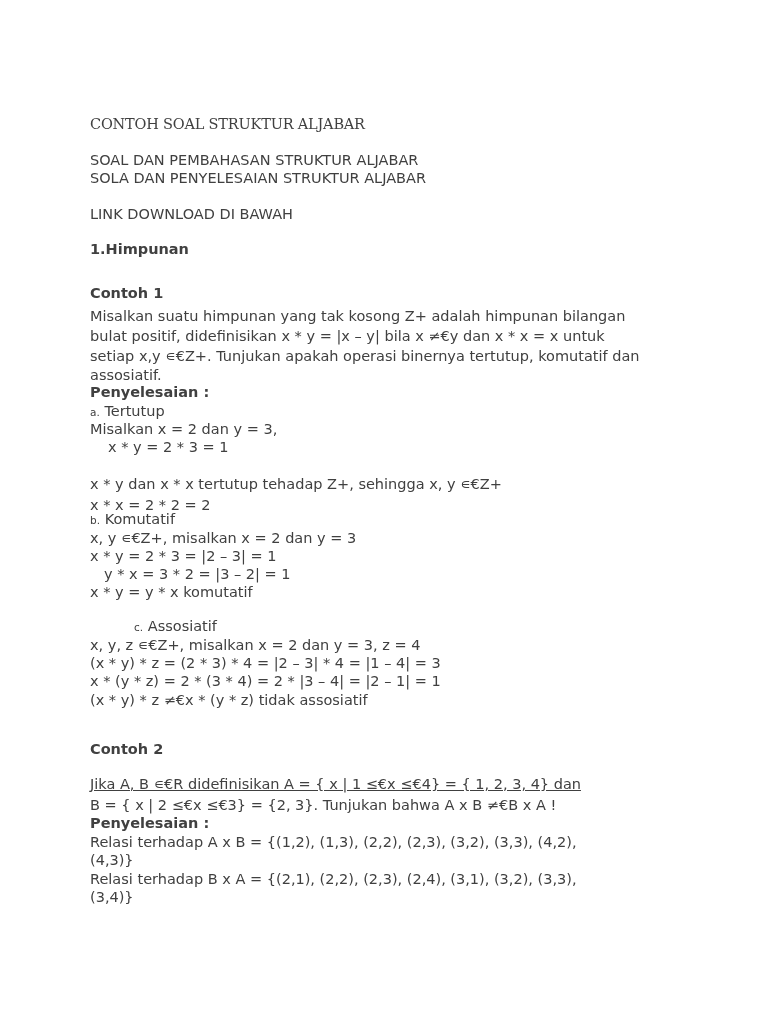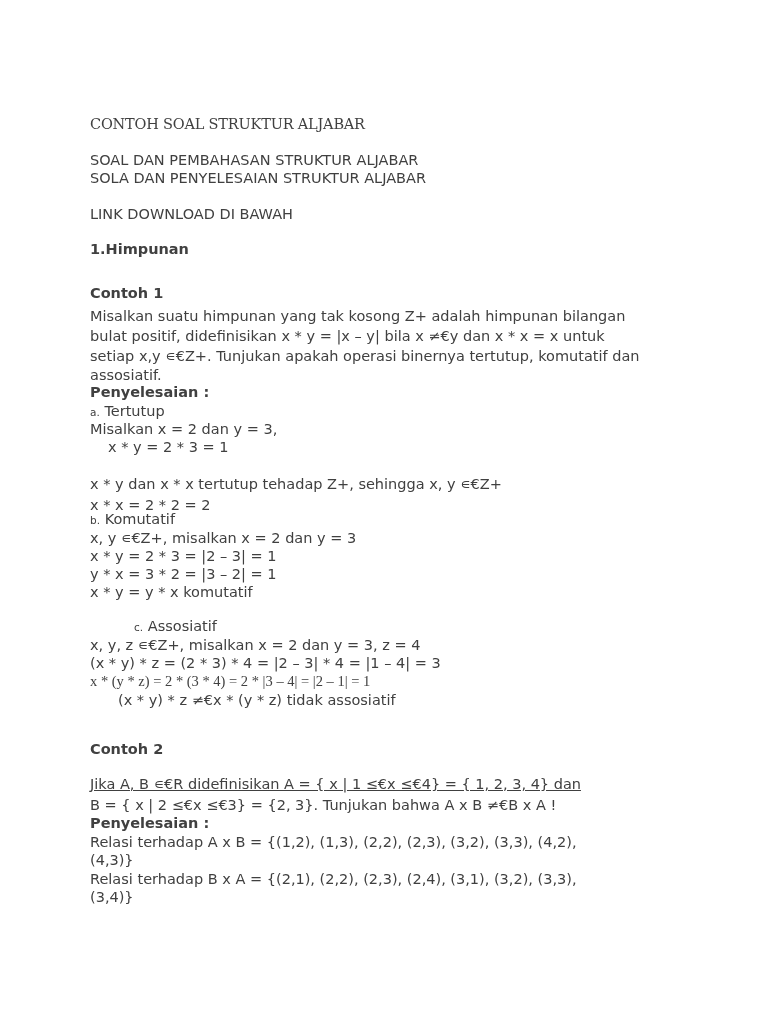--- a/index.html
+++ b/index.html
@@ -33,28 +33,28 @@
 
   <div class="ln body" style="top:402px;"><span class="small">a.</span> <span>Tertutup</span></div>
   <div class="ln body" style="top:420px;">Misalkan x = 2 dan y = 3,</div>
   <div class="ln body" style="top:438px;margin-left:18px;">x * y = 2 * 3 = 1</div>
   <div class="ln body" style="top:456px;margin-top:40px;">x * x = 2 * 2 = 2</div>
   <div class="ln body" style="top:475px;">x * y dan x * x tertutup tehadap Z+, sehingga x, y ∊€Z+</div>
 
   <div class="ln body" style="top:510px;"><span class="small">b.</span> <span>Komutatif</span></div>
   <div class="ln body" style="top:529px;text-align:right;">x, y ∊€Z+, misalkan x = 2 dan y = 3</div>
   <div class="ln body" style="top:547px;">x * y = 2 * 3 = |2 – 3| = 1</div>
-  <div class="ln body" style="top:565px;">y * x = 3 * 2 = |3 – 2| = 1</div>
+  <div class="ln body" style="top:565px;margin-left:14px;">y * x = 3 * 2 = |3 – 2| = 1</div>
   <div class="ln body" style="top:583px;">x * y = y * x komutatif</div>
 
   <div class="ln body" style="top:617px;margin-left:44px;"><span class="small">c.</span> <span>Assosiatif</span></div>
   <div class="ln body" style="top:636px;">x, y, z ∊€Z+, misalkan x = 2 dan y = 3, z = 4</div>
   <div class="ln body" style="top:654px;">(x * y) * z = (2 * 3) * 4 = |2 – 3| * 4 = |1 – 4| = 3</div>
-  <div class="ln body" style="top:672px;font-family:Liberation Serif, serif;">x * (y * z) = 2 * (3 * 4) = 2 * |3 – 4| = |2 – 1| = 1</div>
-  <div class="ln body" style="top:691px;margin-left:28px;">(x * y) * z ≠€x * (y * z) tidak assosiatif</div>
+  <div class="ln body" style="top:672px;">x * (y * z) = 2 * (3 * 4) = 2 * |3 – 4| = |2 – 1| = 1</div>
+  <div class="ln body" style="top:691px;">(x * y) * z ≠€x * (y * z) tidak assosiatif</div>
 
   <div class="ln body bold" style="top:740px;">Contoh 2</div>
 
   <div class="ln body" style="top:775px;text-decoration:underline;">Jika A, B ∊€R didefinisikan A = { x | 1 ≤€x ≤€4} = { 1, 2, 3, 4} dan</div>
   <div class="ln body" style="top:796px;">B = { x | 2 ≤€x ≤€3} = {2, 3}. Tunjukan bahwa A x B ≠€B x A !</div>
   <div class="ln body bold" style="top:814px;">Penyelesaian :</div>
   <div class="ln body" style="top:833px;">Relasi terhadap A x B = {(1,2), (1,3), (2,2), (2,3), (3,2), (3,3), (4,2),</div>
   <div class="ln body" style="top:851px;">(4,3)}</div>
   <div class="ln body" style="top:870px;">Relasi terhadap B x A = {(2,1), (2,2), (2,3), (2,4), (3,1), (3,2), (3,3),</div>
   <div class="ln body" style="top:888px;">(3,4)}</div>

